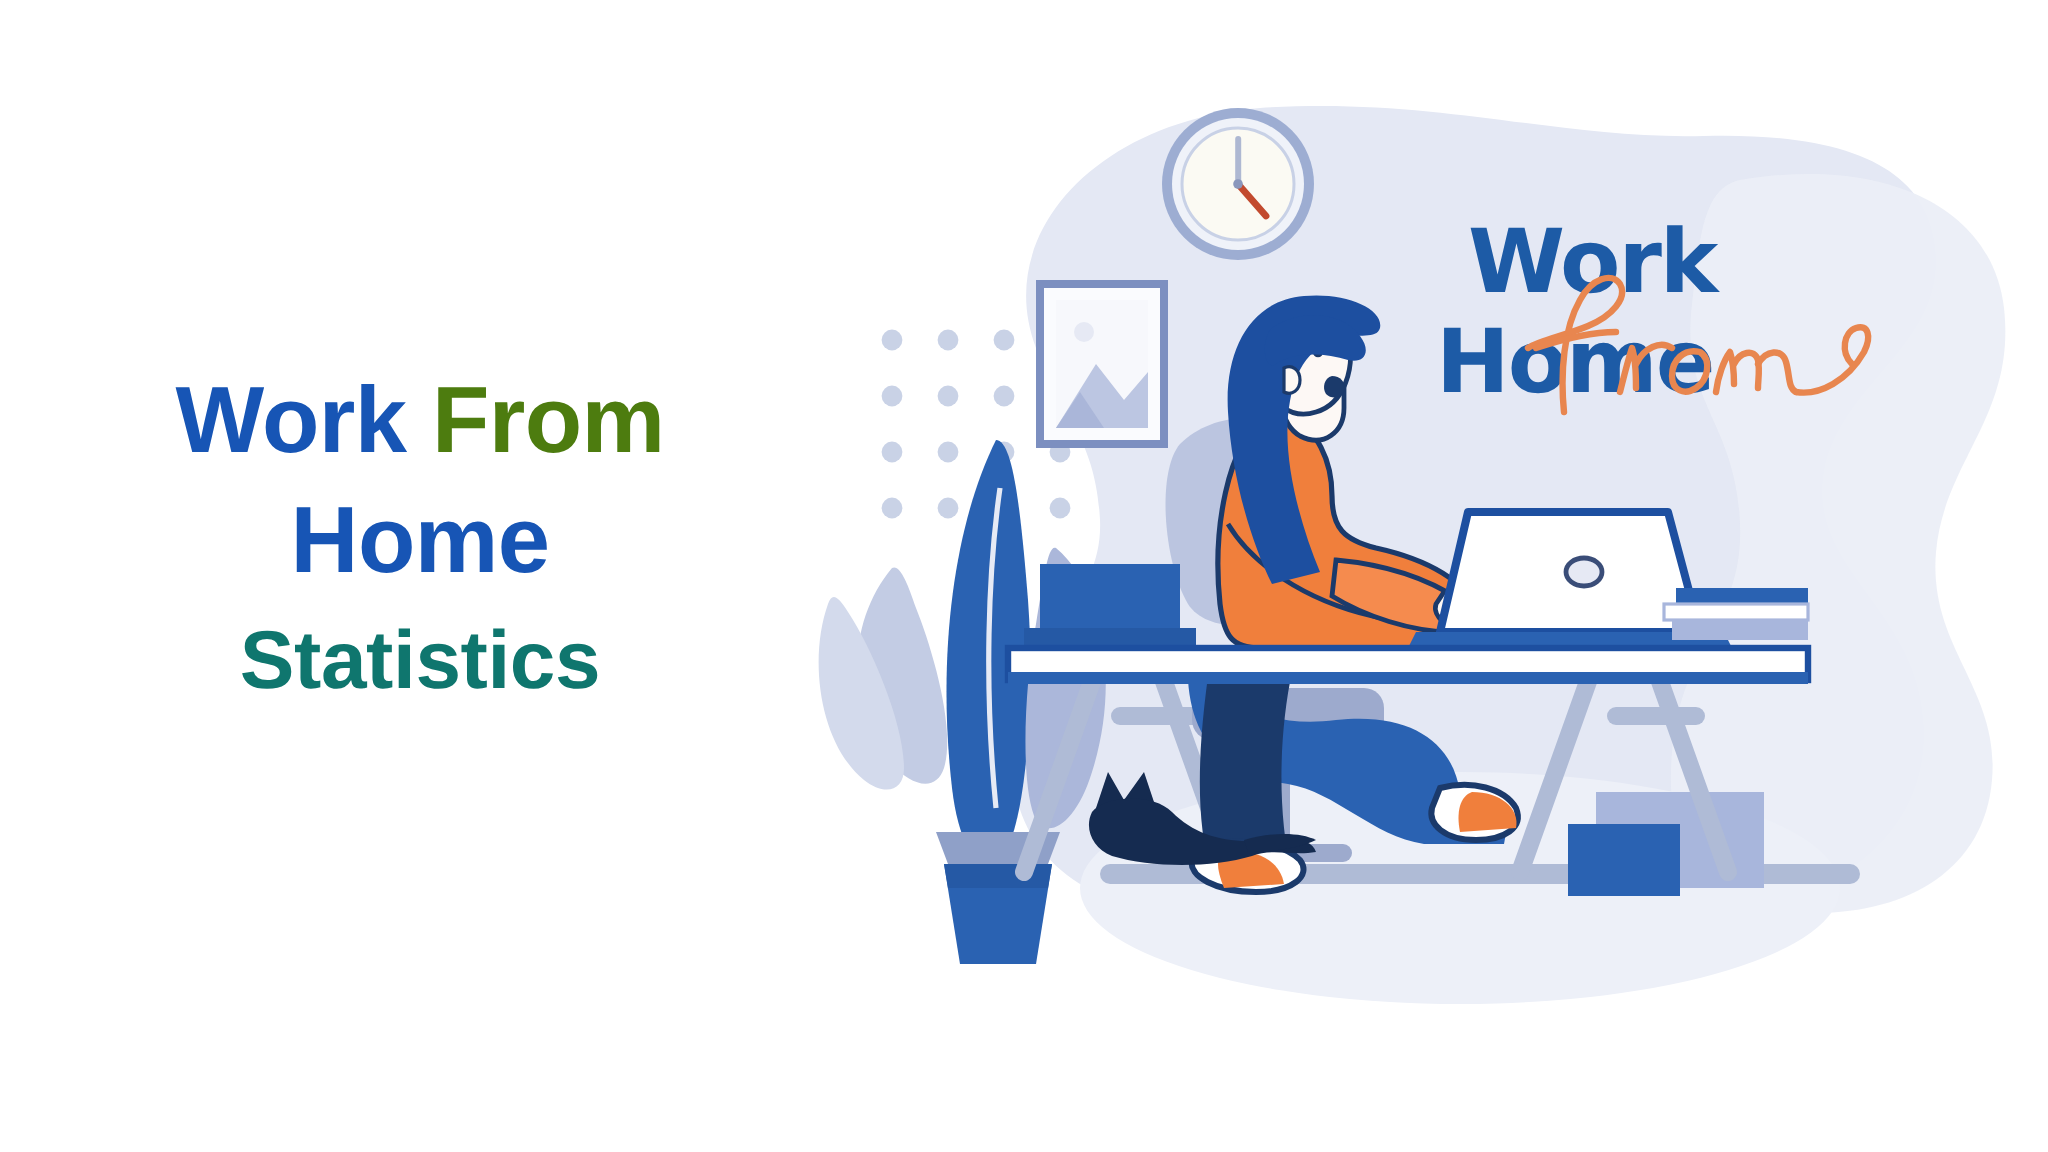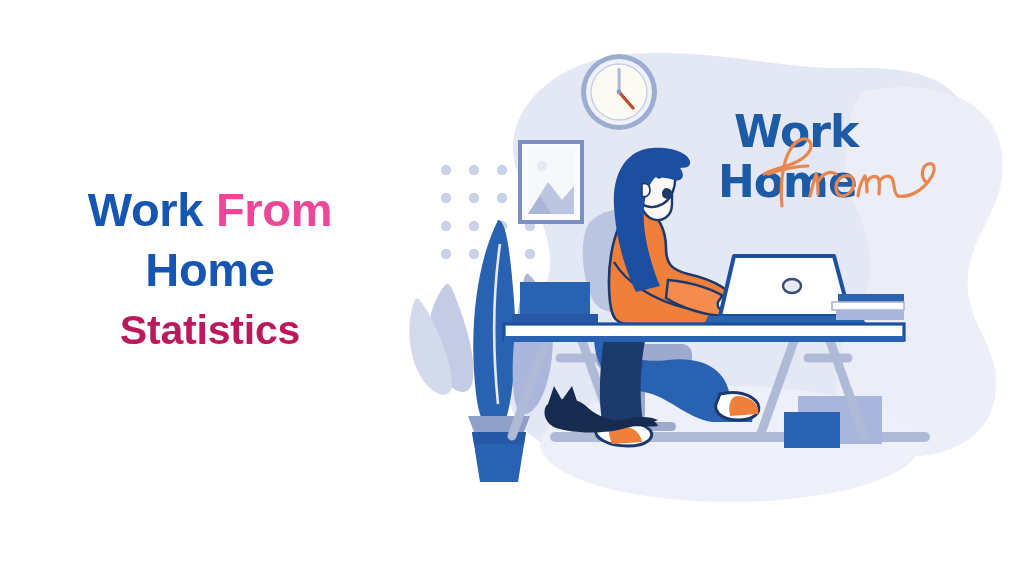--- a/index.html
+++ b/index.html
@@ -42,22 +42,22 @@
     font-weight: 700;
     letter-spacing: -0.3px;
   }
   .headline .l3 {
     font-size: 41px;
     font-weight: 700;
     letter-spacing: -0.2px;
     margin-top: 4px;
   }
   .t-blue  { color: #1755B5; }
-  .t-orng  { color: #ec4899; }
-  .t-black { color: #be185d; }
+  .t-orng  { color: #4d7c0f; }
+  .t-black { color: #0f766e; }
 
   
   .illo {
     position: absolute;
     left: 400px;
     top: 24px;
     width: 624px;
     height: 528px;
   }
   .illo svg { display: block; width: 100%; height: 100%; }

